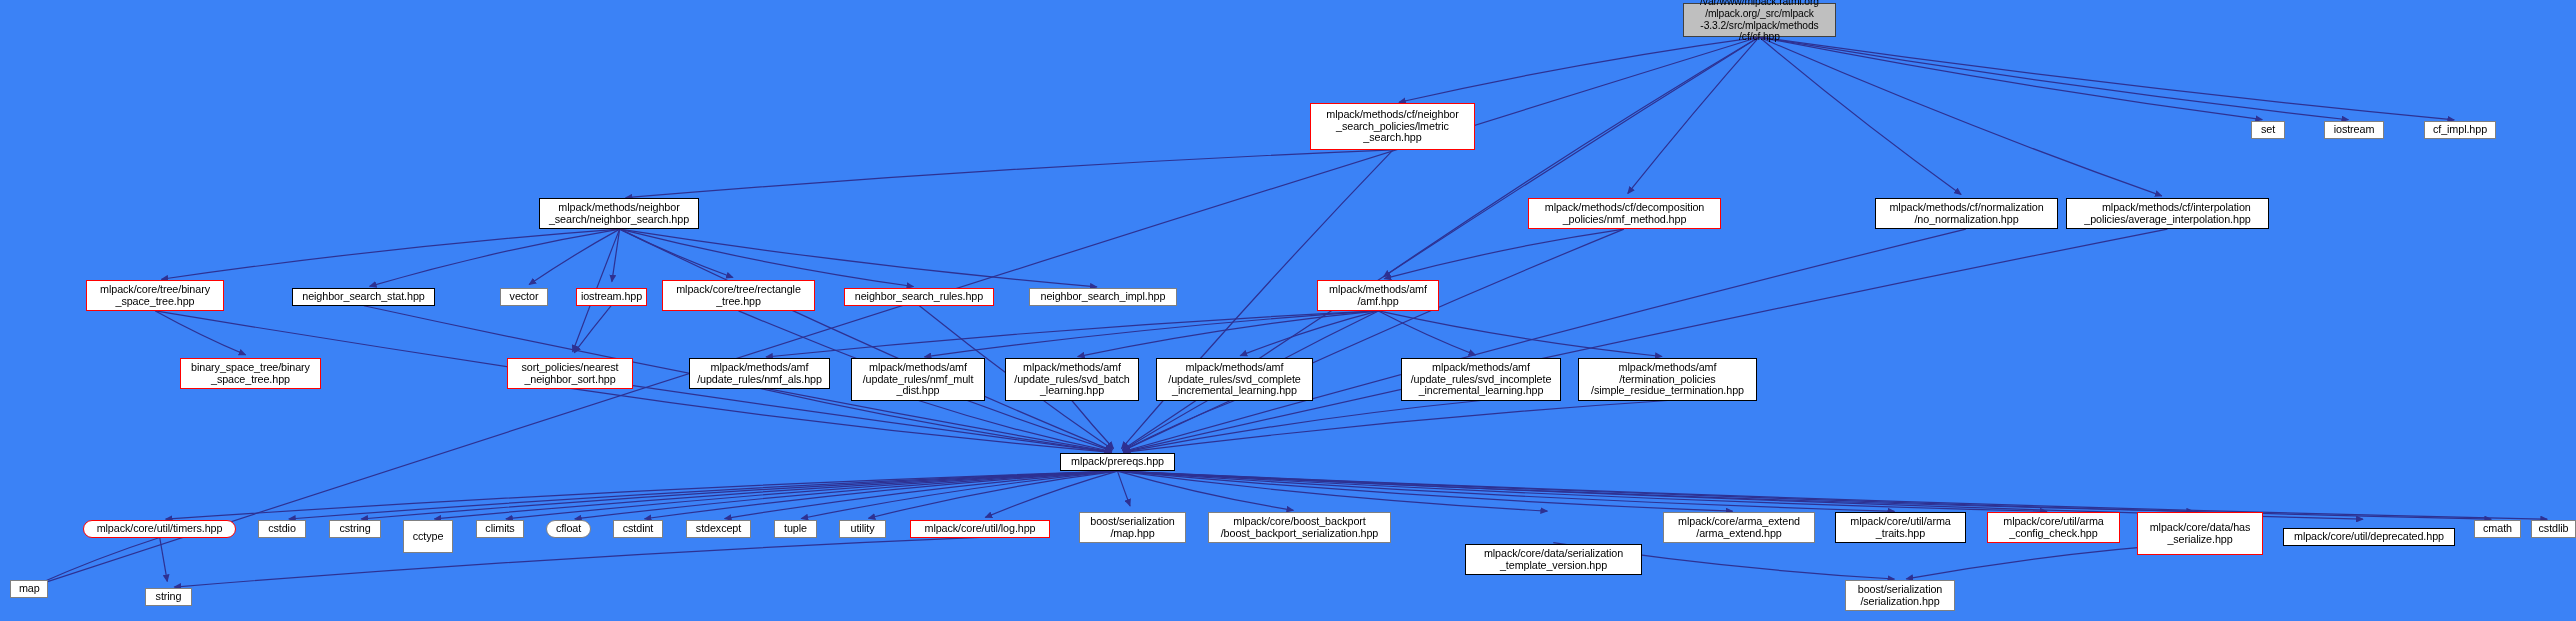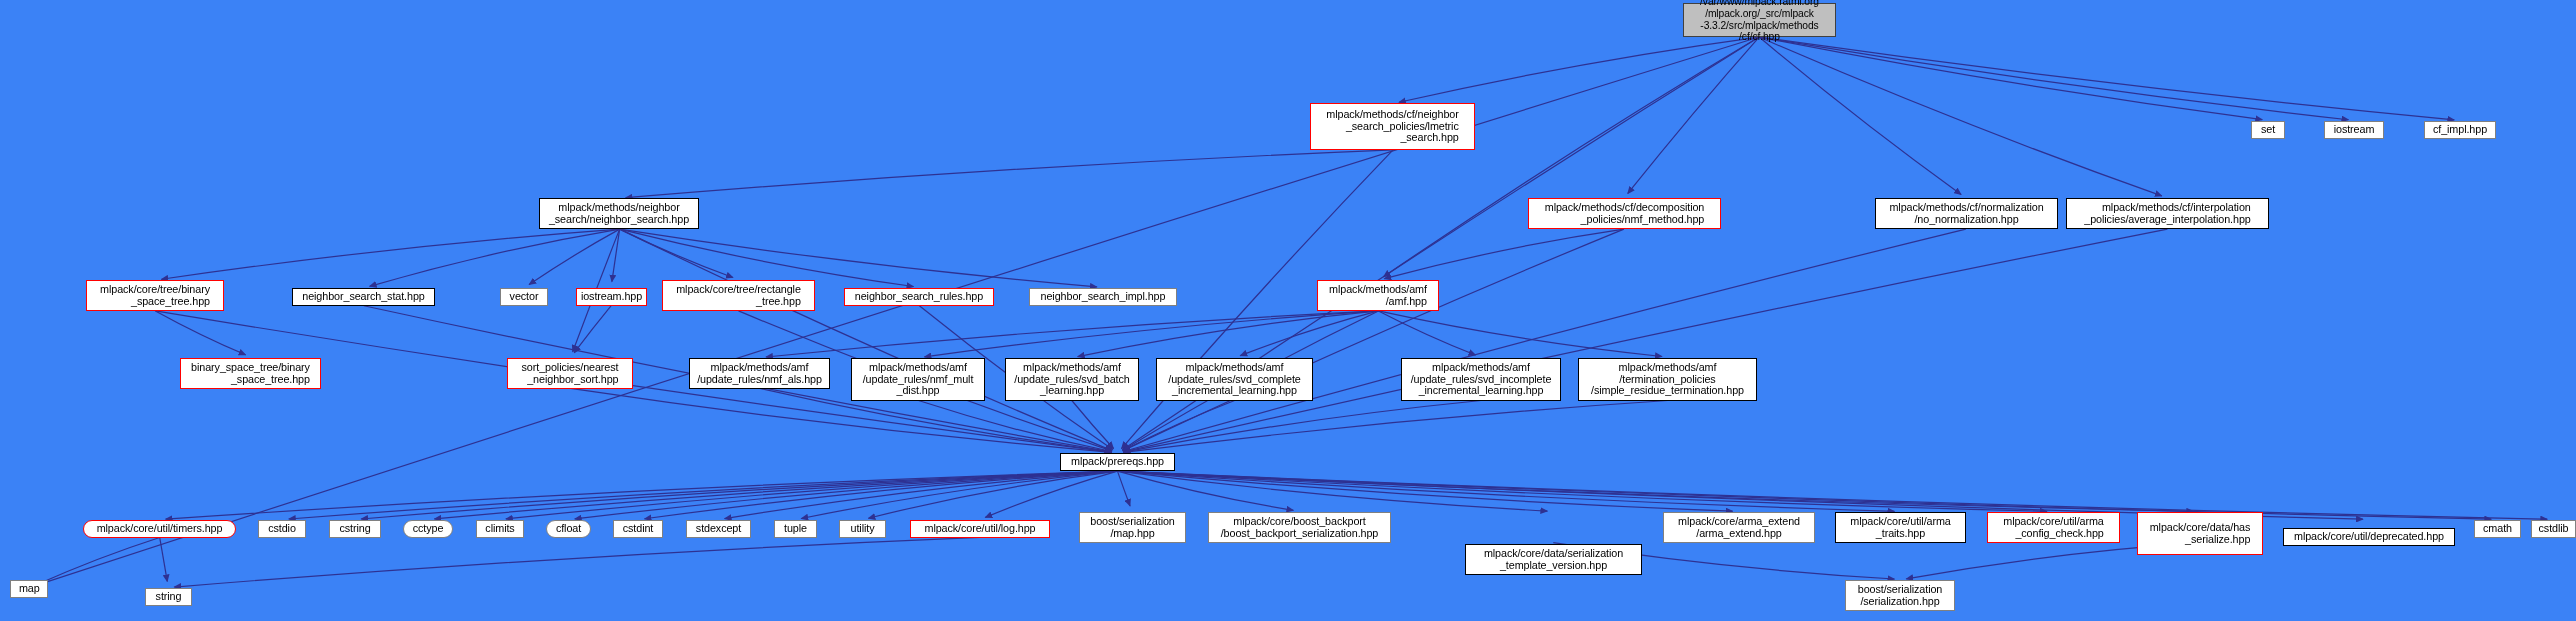--- a/index.html
+++ b/index.html
@@ -34,21 +34,20 @@
     border: 0.9px solid #808080;
     font-size: 10.8px;
     line-height: 11.7px;
     color: #000000;
     white-space: pre-line;
     padding: 0.9px 2.6px;
     letter-spacing: -0.1px;
   }
   .node.red {
     border: 0.9px solid #ff0000;
-    text-align: right;
   }
   .node.black {
     border: 0.9px solid #000000;
   }
   .node.root {
     background: #bfbfbf;
     border: 0.9px solid #404040;
   }
 </style>
 </head>
@@ -183,21 +182,21 @@
       <div class="node black" style="left: 1401px; top: 358px; width: 160px; height: 43px;">mlpack/methods/amf
 /update_rules/svd_incomplete
 _incremental_learning.hpp</div>
       <div class="node black" style="left: 1578px; top: 358px; width: 179px; height: 43px;">mlpack/methods/amf
 /termination_policies
 /simple_residue_termination.hpp</div>
       <div class="node black" style="left: 1060px; top: 453px; width: 115px; height: 18px;">mlpack/prereqs.hpp</div>
       <div class="node red" style="left: 83px; top: 520px; width: 153px; height: 18px; border-radius: 9px;">mlpack/core/util/timers.hpp</div>
       <div class="node" style="left: 258px; top: 520px; width: 48px; height: 18px;">cstdio</div>
       <div class="node" style="left: 329px; top: 520px; width: 52px; height: 18px;">cstring</div>
-      <div class="node" style="left: 403px; top: 520px; width: 50px; height: 18px; border-radius: 9px;">cctype</div>
+      <div class="node" style="left: 403px; top: 520px; width: 50px; height: 33px;">cctype</div>
       <div class="node" style="left: 476px; top: 520px; width: 48px; height: 18px;">climits</div>
       <div class="node" style="left: 546px; top: 520px; width: 45px; height: 18px; border-radius: 9px;">cfloat</div>
       <div class="node" style="left: 613px; top: 520px; width: 50px; height: 18px;">cstdint</div>
       <div class="node" style="left: 686px; top: 520px; width: 65px; height: 18px;">stdexcept</div>
       <div class="node" style="left: 774px; top: 520px; width: 43px; height: 18px;">tuple</div>
       <div class="node" style="left: 839px; top: 520px; width: 47px; height: 18px; text-align: center;">utility</div>
       <div class="node red" style="left: 910px; top: 520px; width: 140px; height: 18px;">mlpack/core/util/log.hpp</div>
       <div class="node" style="left: 1079px; top: 512px; width: 107px; height: 31px;">boost/serialization
 /map.hpp</div>
       <div class="node" style="left: 1208px; top: 512px; width: 183px; height: 31px;">mlpack/core/boost_backport

